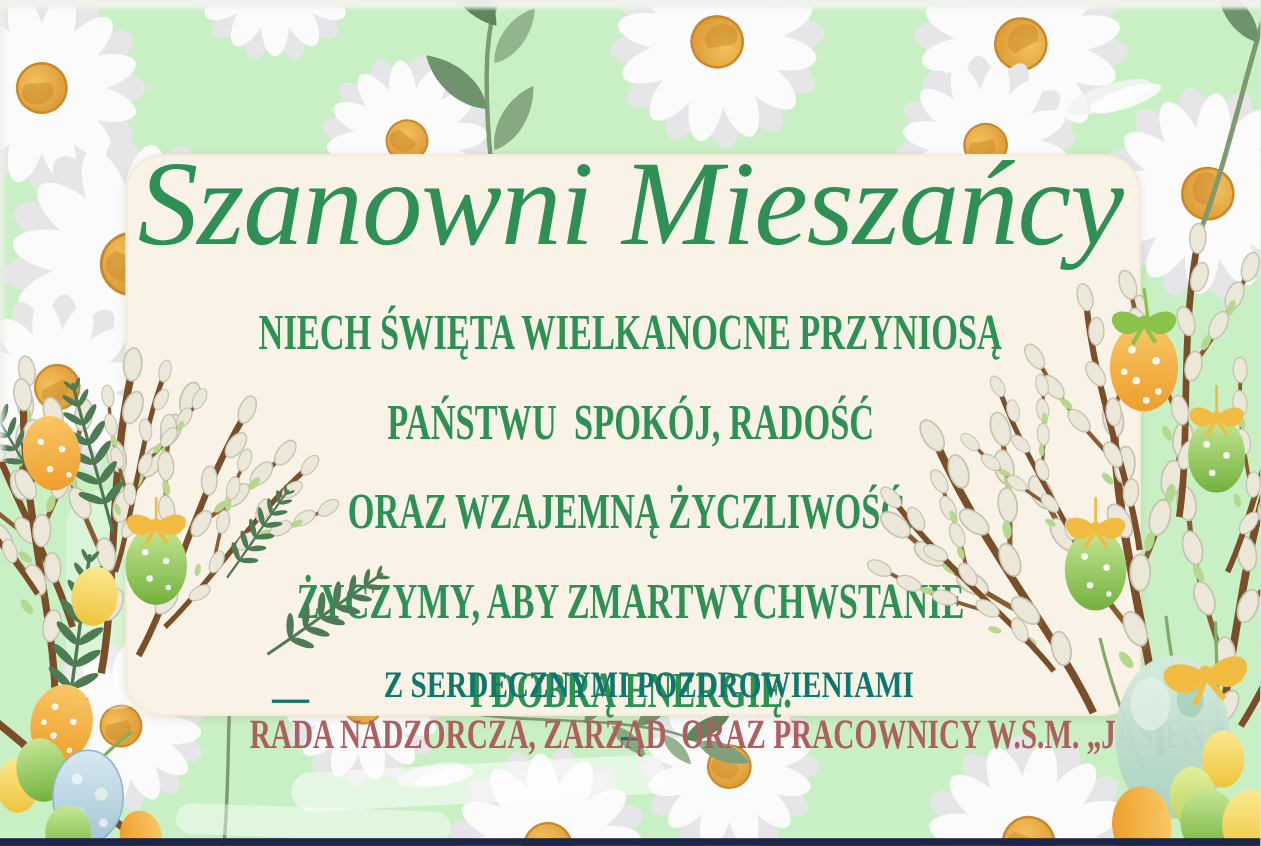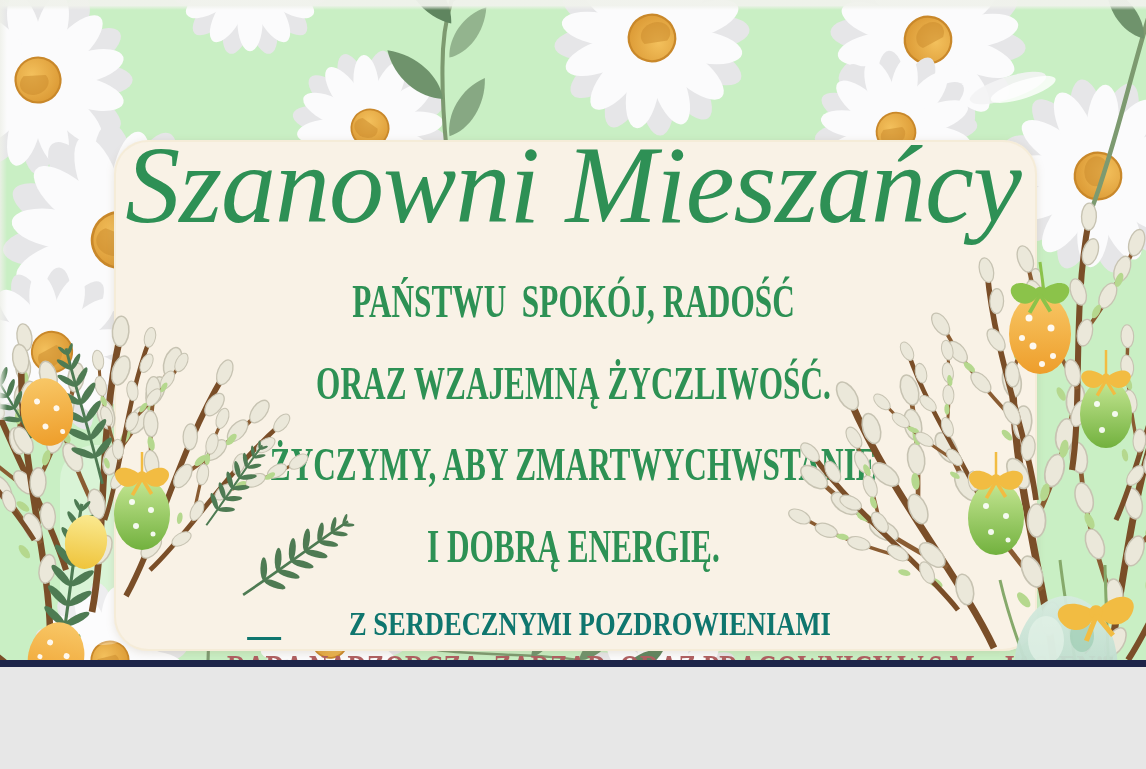--- a/index.html
+++ b/index.html
@@ -1,17 +1,17 @@
 <!DOCTYPE html>
 <html><head>
 <meta charset="utf-8">
 <style>
   html,body{margin:0;padding:0;background:#e7e7e7;}
   .stage{
-    position:relative;width:1146px;height:667px;margin:0 auto;
+    position:relative;width:1146px;height:769px;margin:0 auto;
     overflow:hidden;background:#c9efc4;
     font-family:"Liberation Serif", serif;
   }
   .stage svg{position:absolute;left:0;top:0;pointer-events:none;}
   
   .panel{
     position:absolute;left:114px;top:140px;width:923px;height:511px;
     background:#f9f2e6;border-radius:34px;
     box-shadow:0 2px 8px rgba(150,130,90,.18), inset 0 0 0 2px rgba(244,234,212,.8);
   }
@@ -224,20 +224,21 @@
       <rect x="160" y="734" width="250" height="28" rx="14" fill="#ffffff" opacity="0.45" transform="rotate(2 285 748)"></rect>
       <rect x="60" y="445" width="80" height="200" rx="35" fill="#ffffff" opacity="0.3"></rect>
     </g>
   </svg>
 
   <div class="panel"></div>
 
   <div class="txt title">Szanowni Mieszańcy</div>
 
   <div class="txt greeting">
+    <div class="gl"><span class="squeeze">NIECH ŚWIĘTA WIELKANOCNE PRZYNIOSĄ</span></div>
     <div class="gl"><span class="squeeze">PAŃSTWU  SPOKÓJ, RADOŚĆ</span></div>
     <div class="gl"><span class="squeeze">ORAZ WZAJEMNĄ ŻYCZLIWOŚĆ.</span></div>
     <div class="gl"><span class="squeeze">ŻYCZYMY, ABY ZMARTWYCHWSTANIE</span></div>
     <div class="gl"><span class="squeeze">I DOBRĄ ENERGIĘ.</span></div>
   </div>
 
   <div class="txt sig1">
     <span class="squeeze">Z SERDECZNYMI POZDROWIENIAMI</span>
   </div>
   <div class="txt sig2">

